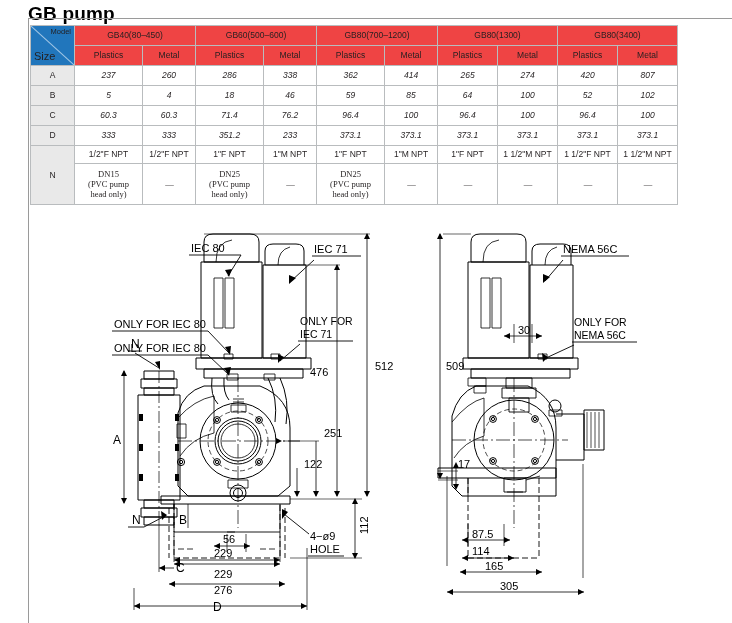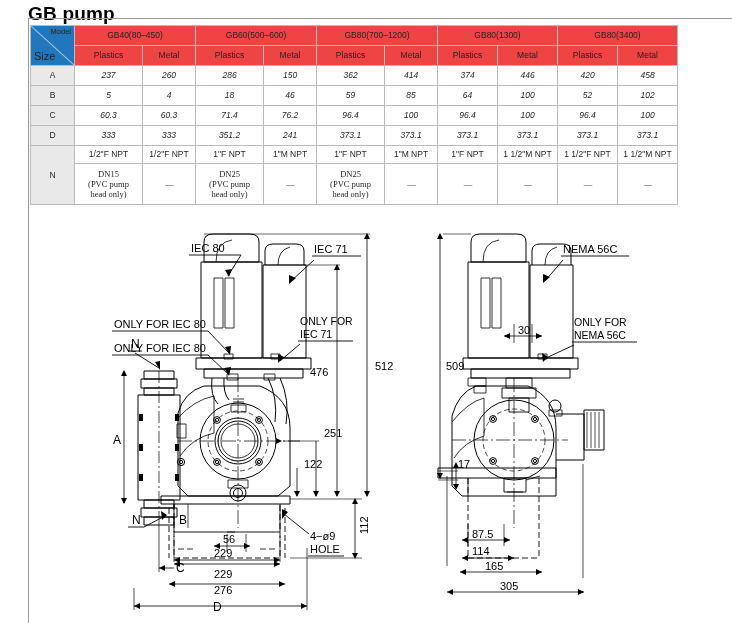--- a/index.html
+++ b/index.html
@@ -87,27 +87,27 @@
       <td class="hdr-blue">Metal</td>
       <td class="hdr-blue">Plastics</td>
       <td class="hdr-blue">Metal</td>
     </tr>
 
     <tr>
       <td class="row-lbl">A</td>
       <td class="dcell">237</td>
       <td class="dcell">260</td>
       <td class="dcell">286</td>
-      <td class="dcell">150</td>
+      <td class="dcell">338</td>
       <td class="dcell">362</td>
       <td class="dcell">414</td>
-      <td class="dcell">374</td>
-      <td class="dcell">446</td>
+      <td class="dcell">265</td>
+      <td class="dcell">274</td>
       <td class="dcell">420</td>
-      <td class="dcell">458</td>
+      <td class="dcell">807</td>
     </tr>
 
     <tr>
       <td class="row-lbl">B</td>
       <td class="dcell">5</td>
       <td class="dcell">4</td>
       <td class="dcell">18</td>
       <td class="dcell">46</td>
       <td class="dcell">59</td>
       <td class="dcell">85</td>
@@ -129,21 +129,21 @@
       <td class="dcell">100</td>
       <td class="dcell">96.4</td>
       <td class="dcell">100</td>
     </tr>
 
     <tr>
       <td class="row-lbl">D</td>
       <td class="dcell">333</td>
       <td class="dcell">333</td>
       <td class="dcell">351.2</td>
-      <td class="dcell">241</td>
+      <td class="dcell">233</td>
       <td class="dcell">373.1</td>
       <td class="dcell">373.1</td>
       <td class="dcell">373.1</td>
       <td class="dcell">373.1</td>
       <td class="dcell">373.1</td>
       <td class="dcell">373.1</td>
     </tr>
 
     <tr>
       <td class="row-lbl" rowspan="2">N</td>

